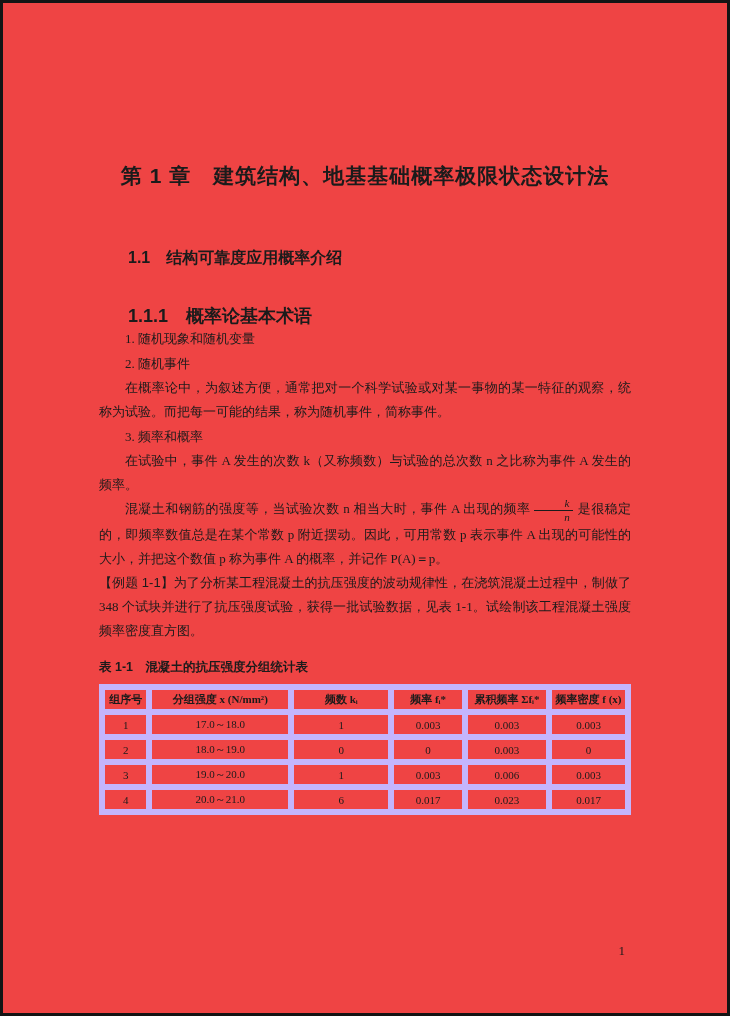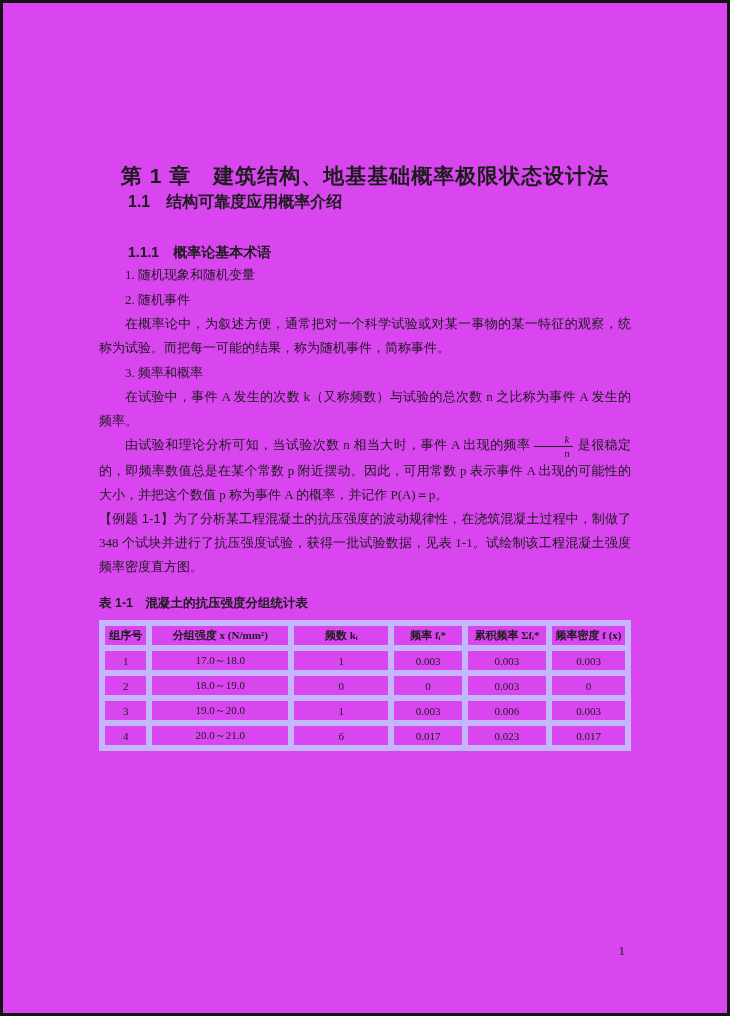--- a/index.html
+++ b/index.html
@@ -1,49 +1,50 @@
 <!DOCTYPE html>
 <html><head>
 <meta charset="utf-8">
 <style>
   * { margin: 0; padding: 0; box-sizing: border-box; }
   html, body { background: #ffffff; }
   .page {
     position: relative;
     width: 730px;
     height: 1016px;
-    background: #d946ef;
+    background: #ef4444;
     border: 3px solid #141414;
     overflow: hidden;
     font-family: "Liberation Serif", "DejaVu Serif", serif;
     color: #1b1b1b;
   }
   .content { padding: 0 96px; }
 
   .chapter-title {
     margin-top: 158px;
     text-align: center;
     font-family: "Liberation Sans", "DejaVu Sans", sans-serif;
     font-size: 21px;
     font-weight: bold;
     letter-spacing: 1px;
     line-height: 30px;
   }
   .section-title {
+    margin-top: 56px;
     padding-left: 29px;
     font-family: "Liberation Sans", "DejaVu Sans", sans-serif;
     font-size: 16px;
     font-weight: bold;
     line-height: 22px;
   }
   .subsection-title {
-    margin-top: 30px;
+    margin-top: 38px;
     padding-left: 29px;
     font-family: "Liberation Sans", "DejaVu Sans", sans-serif;
-    font-size: 14px;
+    font-size: 18px;
     font-weight: bold;
     line-height: 19px;
   }
 
   .bodytext { font-size: 13px; line-height: 24px; text-align: justify; }
   .list-head { text-indent: 2em; margin-top: 1px; }
   .para { text-indent: 2em; }
   .para-flush { text-indent: 0; }
   .first-block { }
 
@@ -105,21 +106,21 @@
 
     <div class="bodytext">
       <p class="list-head first-block">1. 随机现象和随机变量</p>
 
       <p class="list-head">2. 随机事件</p>
       <p class="para">在概率论中，为叙述方便，通常把对一个科学试验或对某一事物的某一特征的观察，统称为试验。而把每一可能的结果，称为随机事件，简称事件。</p>
 
       <p class="list-head">3. 频率和概率</p>
       <p class="para">在试验中，事件 A 发生的次数 k（又称频数）与试验的总次数 n 之比称为事件 A 发生的频率。</p>
 
-      <p class="para"><span>由试验和理论分析可知，当试验次数 n 相当大时，事件 A 出现的频率</span><span class="frac"><span class="num">k</span><span class="den">n</span></span><span>是很稳定的，即频率数值总是在某个常数 p 附近摆动。因此，可用常数 p 表示事件 A 出现的可能性的大小，并把这个数值 p 称为事件 A 的概率，并记作 P(A)＝p。</span></p>
+      <p class="para"><span>混凝土和钢筋的强度等，当试验次数 n 相当大时，事件 A 出现的频率</span><span class="frac"><span class="num">k</span><span class="den">n</span></span><span>是很稳定的，即频率数值总是在某个常数 p 附近摆动。因此，可用常数 p 表示事件 A 出现的可能性的大小，并把这个数值 p 称为事件 A 的概率，并记作 P(A)＝p。</span></p>
 
 
       <p class="para para-flush"><span class="example-label">【例题 1-1】</span><span>为了分析某工程混凝土的抗压强度的波动规律性，在浇筑混凝土过程中，制做了 348 个试块并进行了抗压强度试验，获得一批试验数据，见表 1-1。试绘制该工程混凝土强度频率密度直方图。</span></p>
     </div>
 
     <div class="table-caption">表 1-1　混凝土的抗压强度分组统计表</div>
 
     <table class="stats">
       <colgroup>
         <col style="width:9%">

